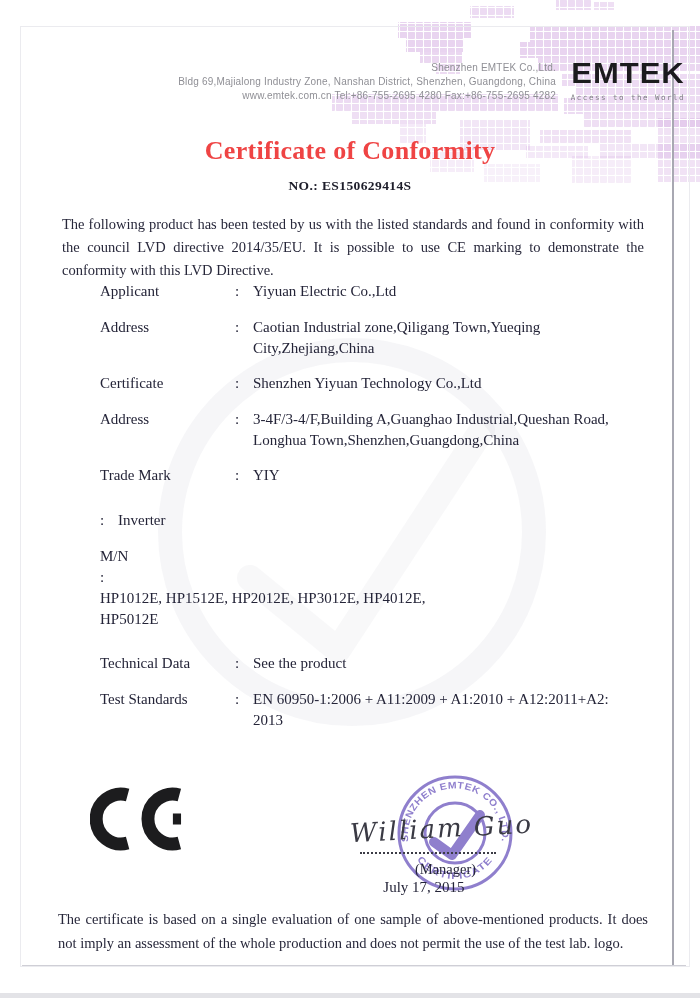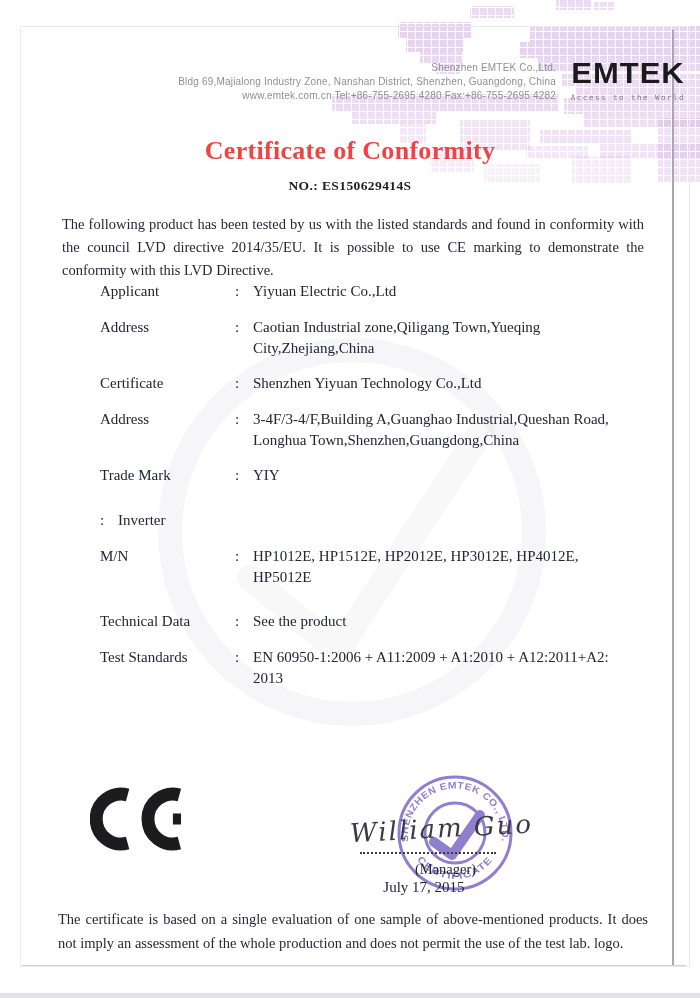--- a/index.html
+++ b/index.html
@@ -70,21 +70,21 @@
     position:absolute; top:213px; left:62px; width:582px;
     font-size:14.5px; line-height:23px; text-align:justify; color:#27273a;
   }
 
   
   .fields { position:absolute; top:281px; left:100px; width:520px; }
   .field-row { display:flex; align-items:flex-start; margin-bottom:15px; font-size:15px; line-height:21px; color:#242438; }
   .field-label { width:135px; flex:none; }
   .field-colon { width:18px; flex:none; }
   .field-value { width:367px; flex:none; }
-  .row-mn     { margin-bottom:23px; }
+  .row-mn     { margin-bottom:23px;flex-direction:column; }
   .row-trade  { margin-bottom:24px; }
   .row-addr1  { margin-bottom:14px; }
   .row-addr2  { margin-bottom:14px; }
 
   
   .ce-mark { position:absolute; left:90px; top:787px; }
 
   
   .signature-name {
     position:absolute; left:350px; top:814px; width:160px;

